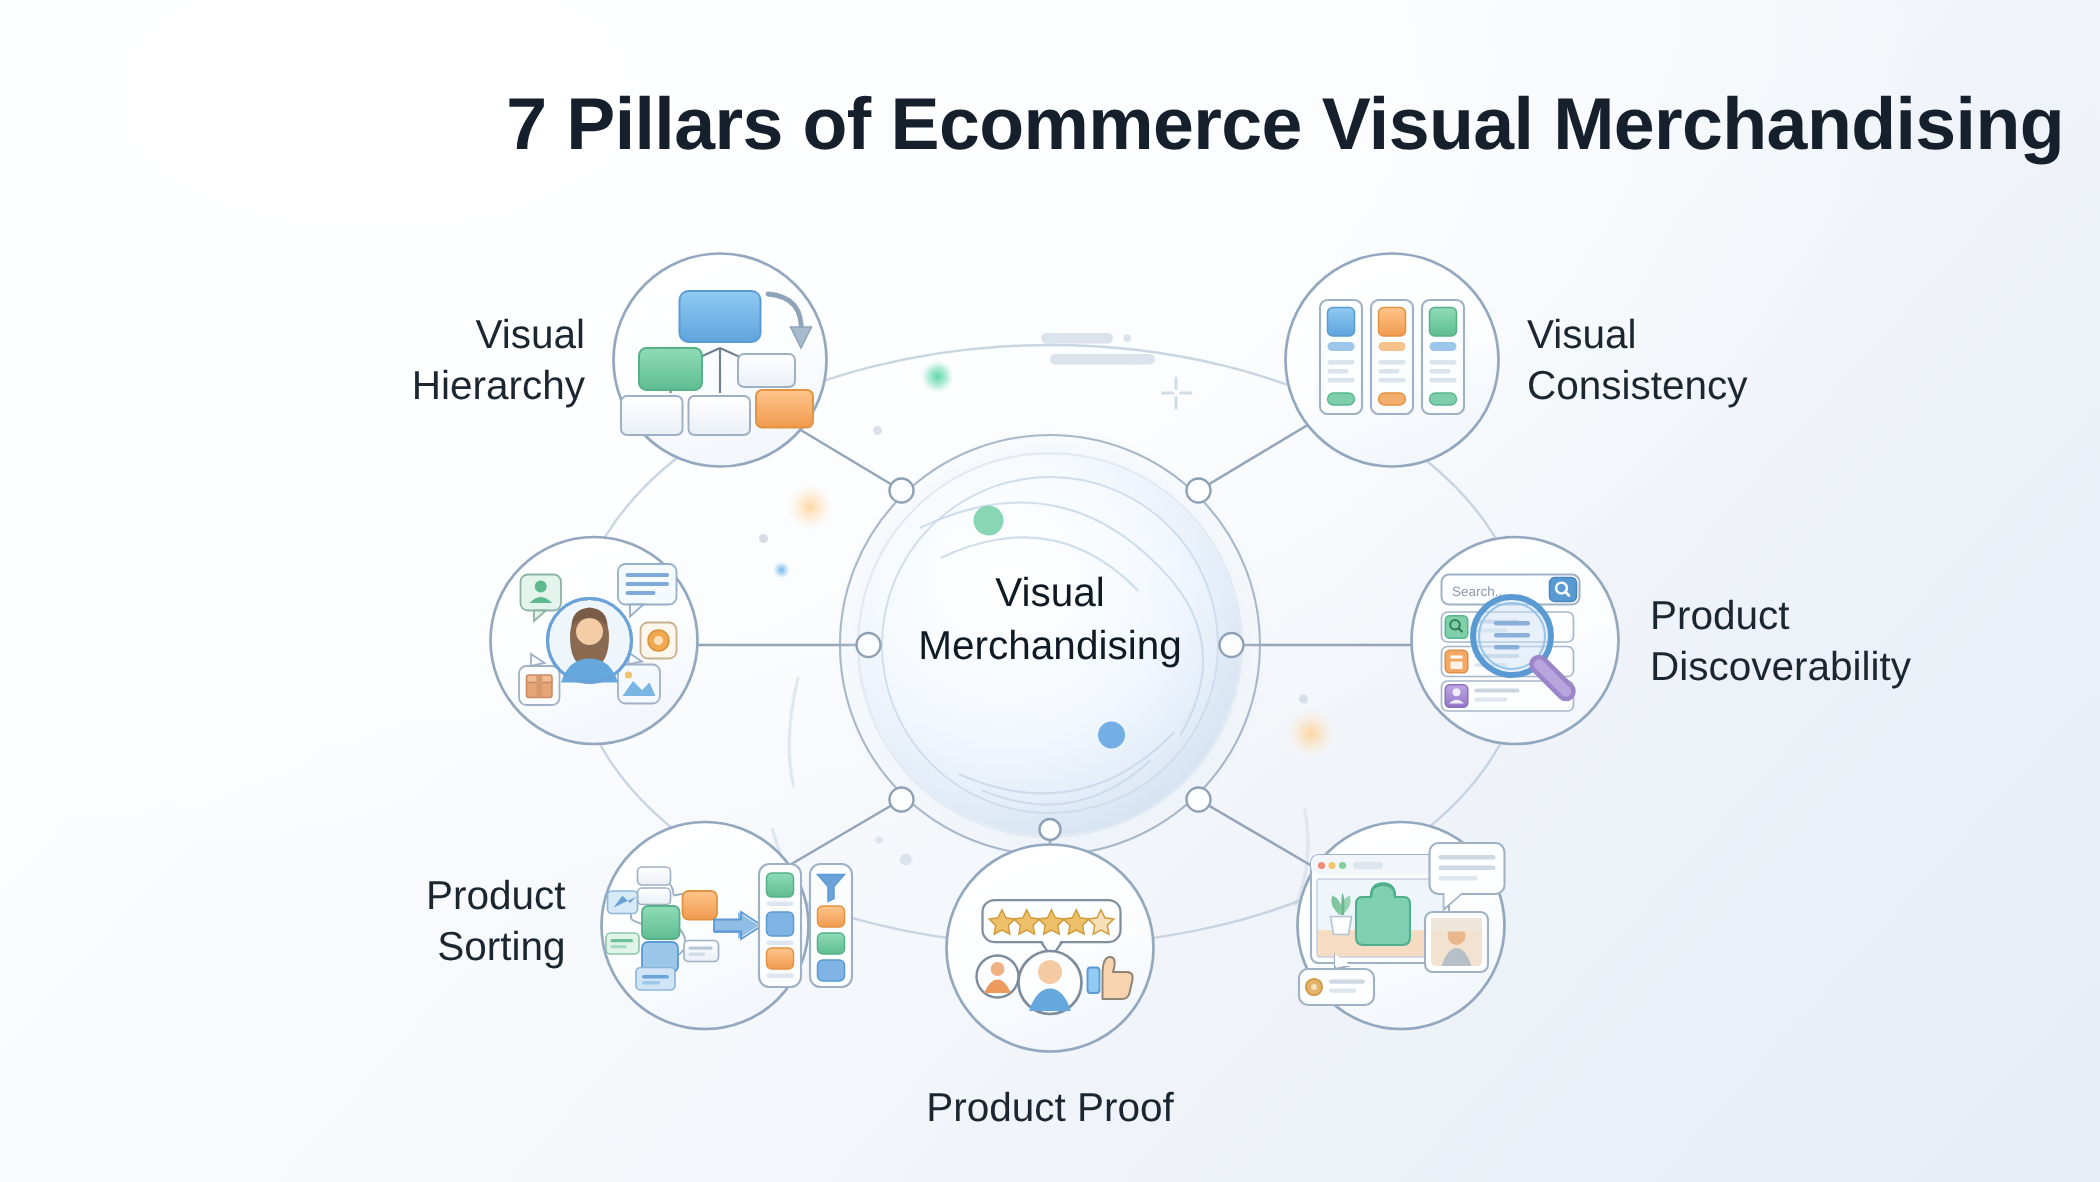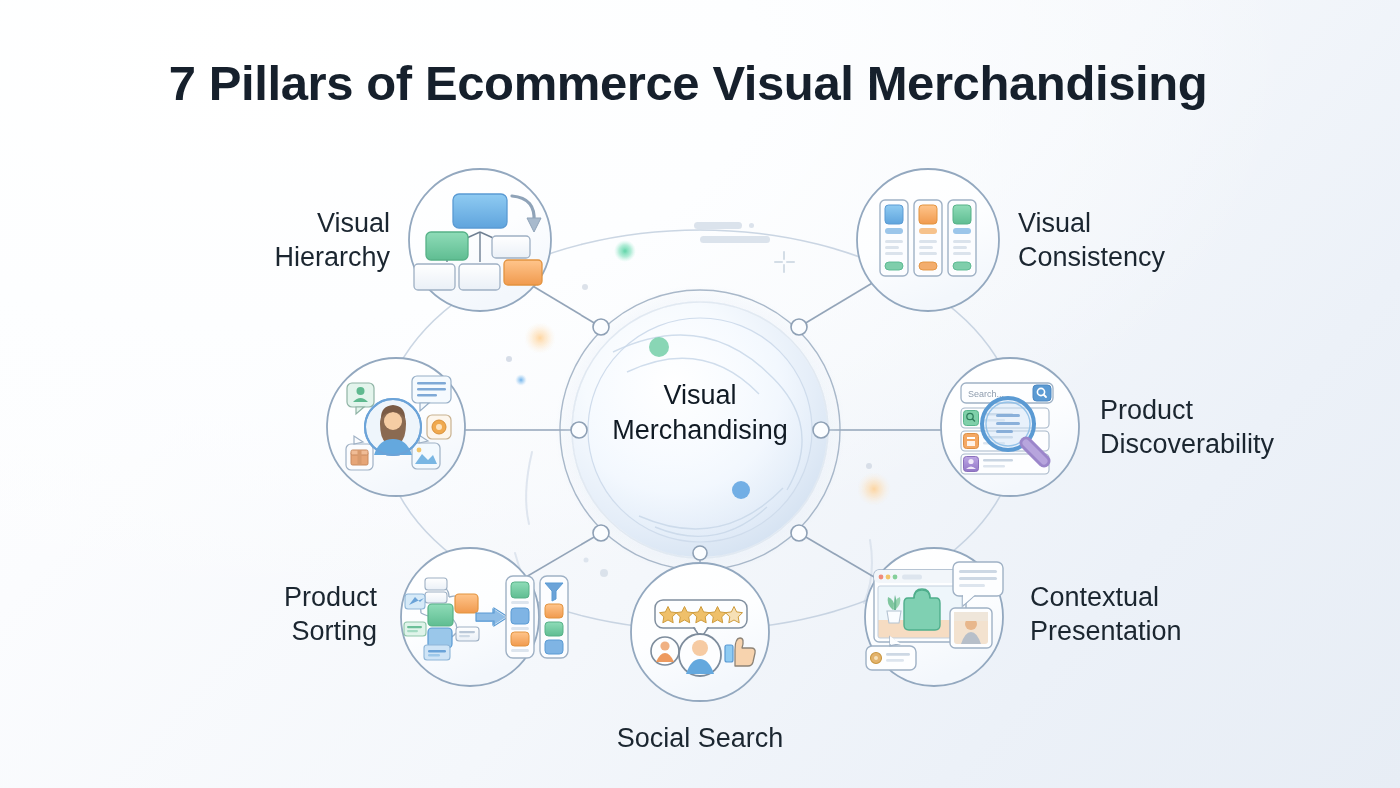--- a/index.html
+++ b/index.html
@@ -22,21 +22,21 @@
       linear-gradient(132deg, #ffffff 0%, #fbfcfe 26%, #f4f7fb 55%, #ecf1f8 78%, #e7edf5 100%);
     overflow: hidden;
   }
 
   
   .title {
     position: absolute;
     left: 0;
     top: 55px;
     width: 1376px;
-    text-align: center;
+    text-align: right;
     font-size: 49px;
     font-weight: 700;
     letter-spacing: -0.4px;
     color: #16202c;
     white-space: nowrap;
   }
 
   
   .diagram {
     position: absolute;
@@ -511,21 +511,19 @@
   <div class="node-label lbl-left" style="left:1018px; top:206px; width:290px;">Visual
 Consistency</div>
 
 
   <div class="node-label lbl-left" style="left:1100px; top:393px; width:290px;">Product
 Discoverability</div>
 
   <div class="node-label lbl-right" style="left:105px; top:580px; width:272px;">Product
 Sorting</div>
 
-  <div class="node-label lbl-center" style="left:560px; top:721px; width:280px;">Social Search</div>
-
-  <div class="node-label lbl-left" style="left:1030px; top:580px; width:300px;">Contextual
-Presentation</div>
+  <div class="node-label lbl-center" style="left:560px; top:721px; width:280px;">Product Proof</div>
+
 
   <div class="hub-label" style="left:550px; top:378px;">Visual
 Merchandising</div>
 
 </div>
 
 </body></html>

